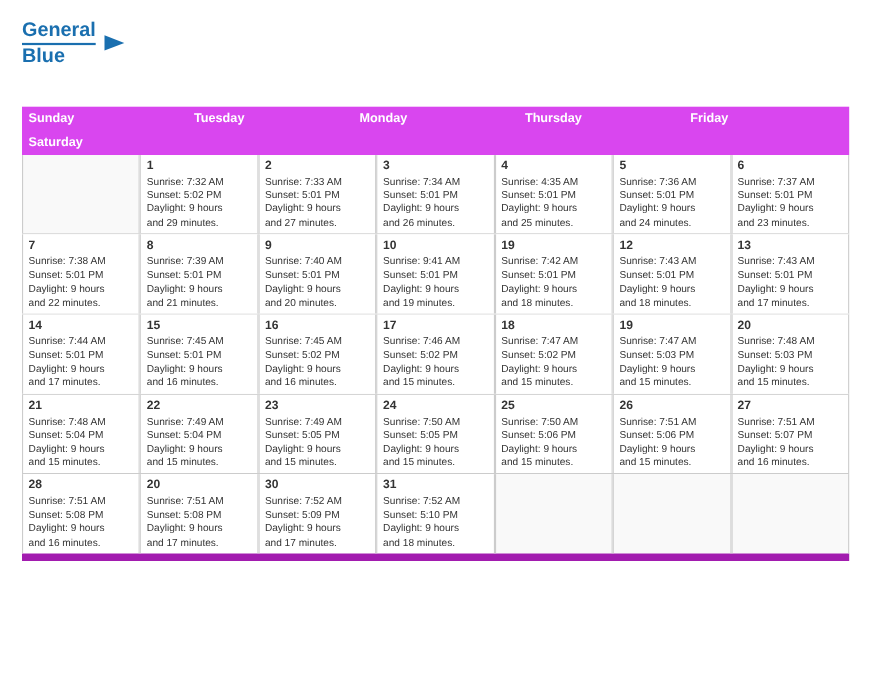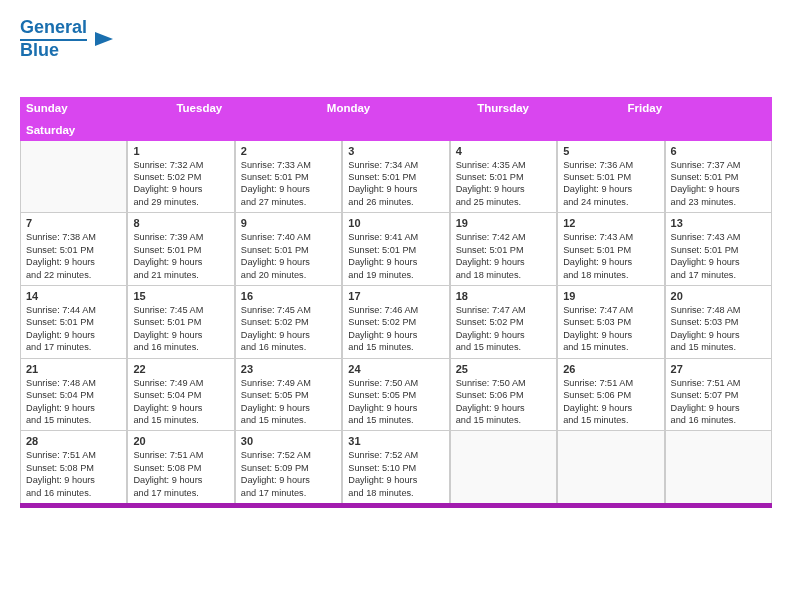--- a/index.html
+++ b/index.html
@@ -81,21 +81,21 @@
       flex-direction: column;
       flex: 1;
     }
     .cal-week {
       display: grid;
       grid-template-columns: repeat(7, 1fr);
       flex: 1;
       border-bottom: 1px solid #ccc;
     }
     .cal-week:last-child {
-      border-bottom: 5px solid #a21caf;
+      border-bottom: 7px solid #a21caf;
     }
     .cal-cell {
       border-right: 1px solid #ccc;
       border-left: 1px solid #ccc;
       padding: 4px 5px;
       font-size: 9.5px;
       color: #333;
       background: #fff;
       min-height: 0;
     }

